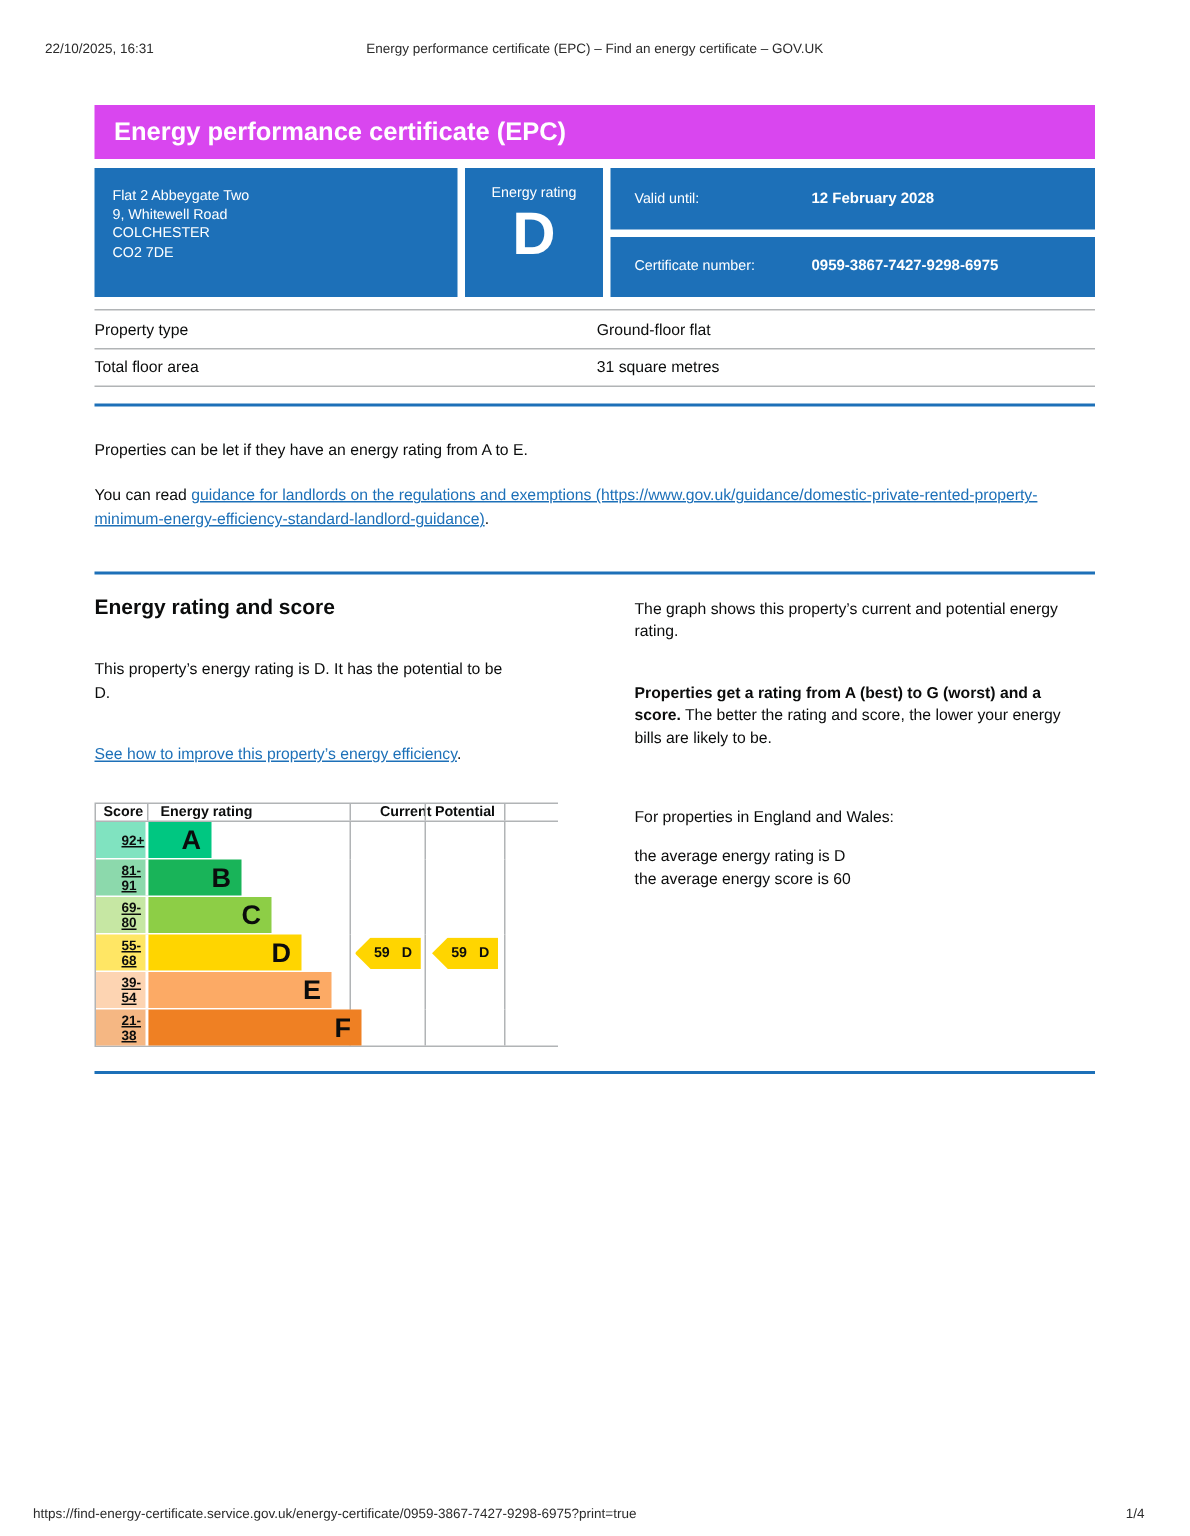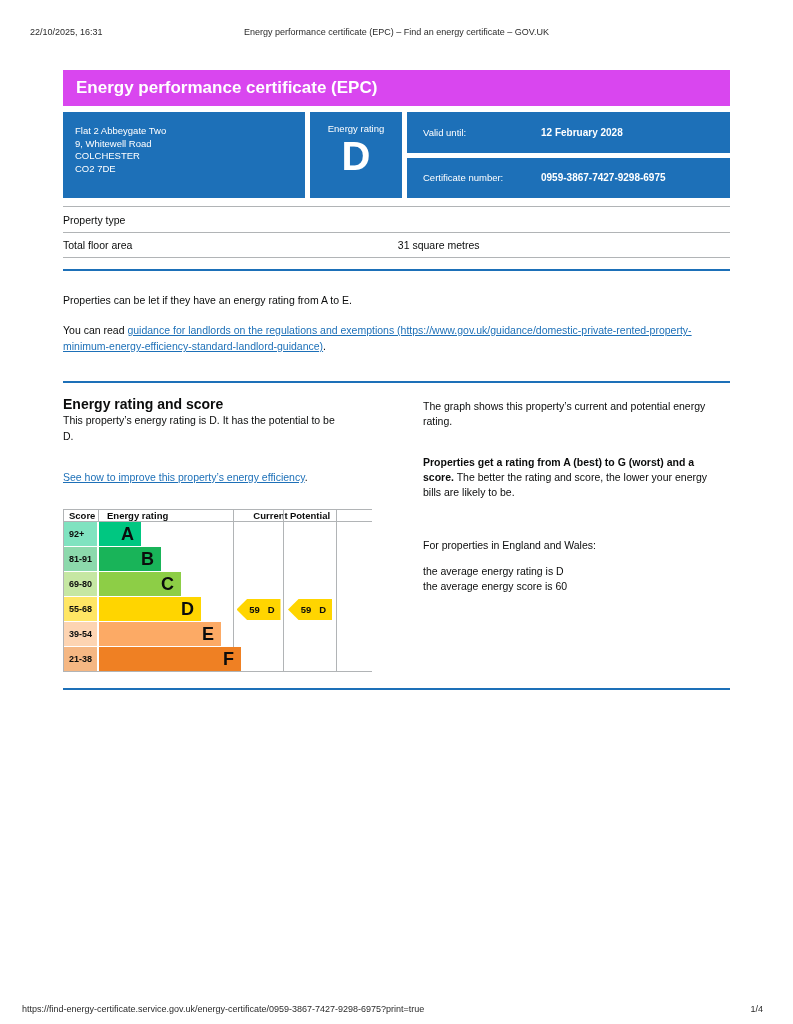--- a/index.html
+++ b/index.html
@@ -51,41 +51,41 @@
   p.body-text { font-size:10.5px; line-height:16px; }
   a.gov-link { color:#1d70b8; text-decoration:underline; }
   .rules-p1 { margin-top:21px; }
   .rules-p2 { margin-top:14px; }
 
   
   .columns { display:flex; gap:51px; margin-top:13px; align-items:flex-start; }
   .col-left { width:309px; }
   .col-left h2 { margin-top:0; }
   .col-left p { max-width:280px; }
-  .left-p1 { }
+  .left-p1 { margin-top:26px; }
   .left-link-p { margin-top:25px; }
   .col-right { width:307px; font-size:10.5px; line-height:15px; padding-top:3px; }
   .col-right p { max-width:303px; }
   .right-p2 { margin-top:26px; }
   .right-p3 { margin-top:38px; }
   .right-lines { margin-top:11px; }
 
   
   .epc-graph { margin-top:24px; width:309px; font-size:9.5px;
                border-left:1px solid #b1b4b6; }
   .epc-header { display:flex; height:13px; border-top:1px solid #b1b4b6; border-bottom:1px solid #b1b4b6; font-weight:bold; }
   .epc-header > div { display:flex; align-items:center; }
   .h-score { width:35px; padding-left:5px; border-right:1px solid #b1b4b6; }
   .h-rating { width:134px; padding-left:8px; }
   .h-current { width:50px; justify-content:center; border-left:1px solid #b1b4b6;padding-left:24px; }
   .h-potential { width:54px; justify-content:center; border-left:1px solid #b1b4b6; border-right:1px solid #b1b4b6; }
   .epc-row { display:flex; height:25px; }
   .epc-rows .epc-row:last-child { border-bottom:1px solid #b1b4b6; }
-  .epc-score { width:35px; height:24px; padding-left:5px; font-size:9px; font-weight:bold;
-               display:flex; align-items:center; border-right:2px solid #ffffff; }
+  .epc-score { width:35px; height:24px; padding-left:17px; font-size:9px; font-weight:bold;
+               display:flex; align-items:center; border-right:2px solid #ffffff;text-decoration:underline; }
   .epc-bar-cell { width:134px; position:relative; }
   .epc-bar { height:24px; display:flex; align-items:center; justify-content:flex-end;
              padding-right:7px; font-size:18px; font-weight:bold; position:relative; z-index:1; }
   .epc-current { width:50px; border-left:1px solid #b1b4b6; display:flex; align-items:center; justify-content:center; }
   .epc-potential { width:54px; border-left:1px solid #b1b4b6; border-right:1px solid #b1b4b6;
                    display:flex; align-items:center; justify-content:center; }
   .epc-arrow { width:44px; height:21px; clip-path:polygon(0 50%, 24% 0, 100% 0, 100% 100%, 24% 100%);
                display:flex; align-items:center; justify-content:center; gap:8px;
                font-size:9.5px; font-weight:bold; padding-left:7px; color:#0b0c0c; }
   
@@ -124,20 +124,21 @@
       <div class="box-blue validity-box">
         <span class="v-label">Certificate number:</span>
         <span class="v-value">0959-3867-7427-9298-6975</span>
       </div>
     </div>
   </div>
 
   <div class="prop-table">
     <div class="prop-row">
       <div class="prop-label">Property type</div>
+      <div class="prop-value">Ground-floor flat</div>
     </div>
     <div class="prop-row">
       <div class="prop-label">Total floor area</div>
       <div class="prop-value">31 square metres</div>
     </div>
   </div>
 
   <hr class="blue-rule rule-1">
 
   <p class="body-text rules-p1">Properties can be let if they have an energy rating from A to E.</p>

